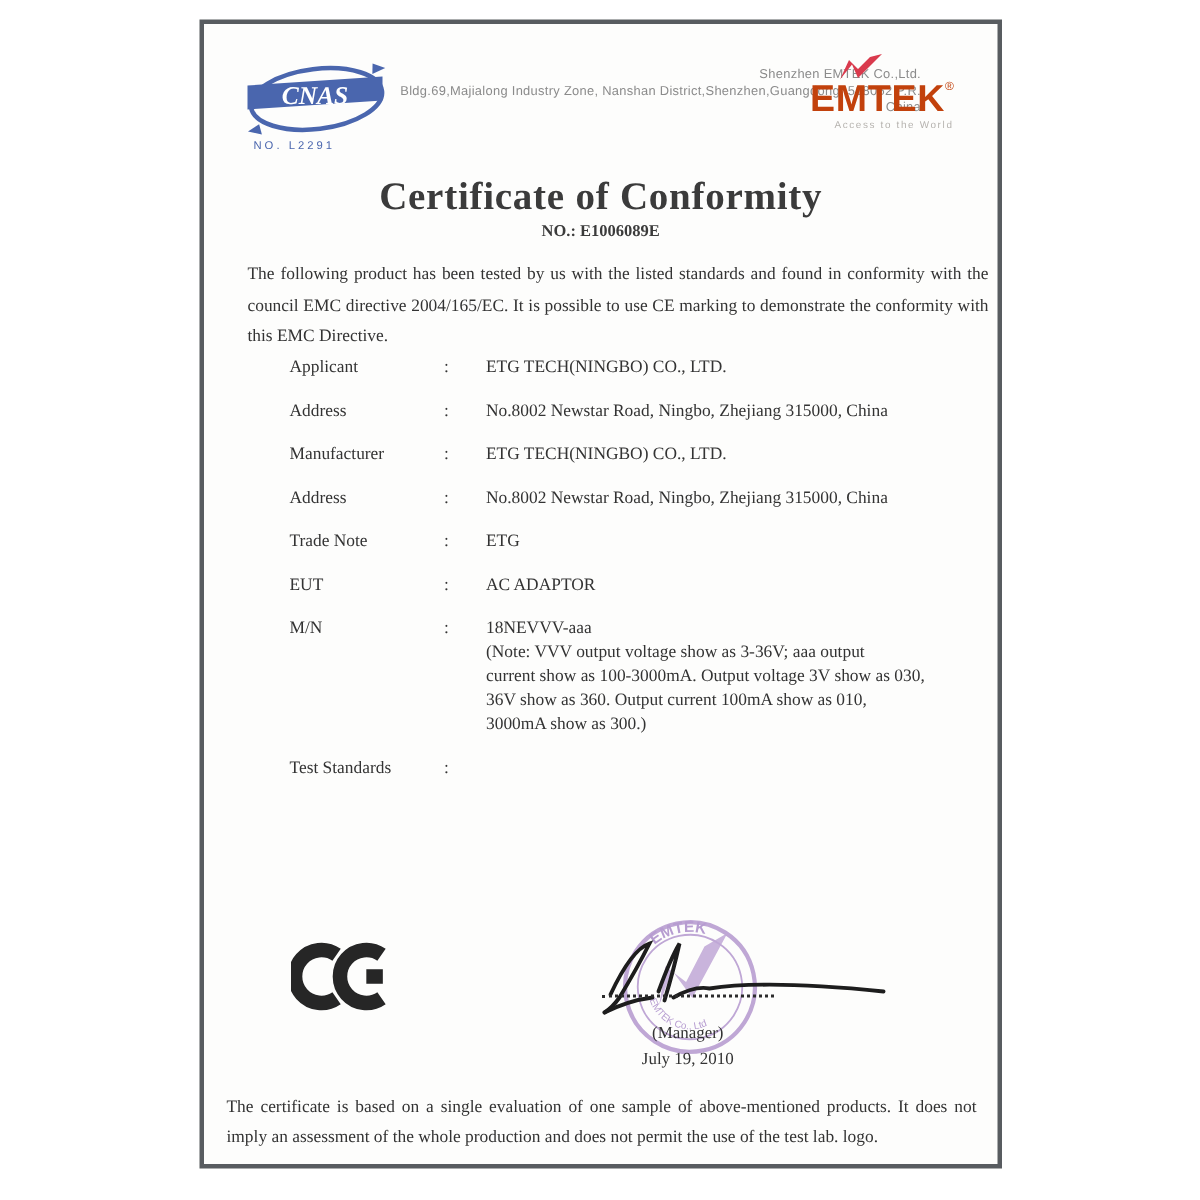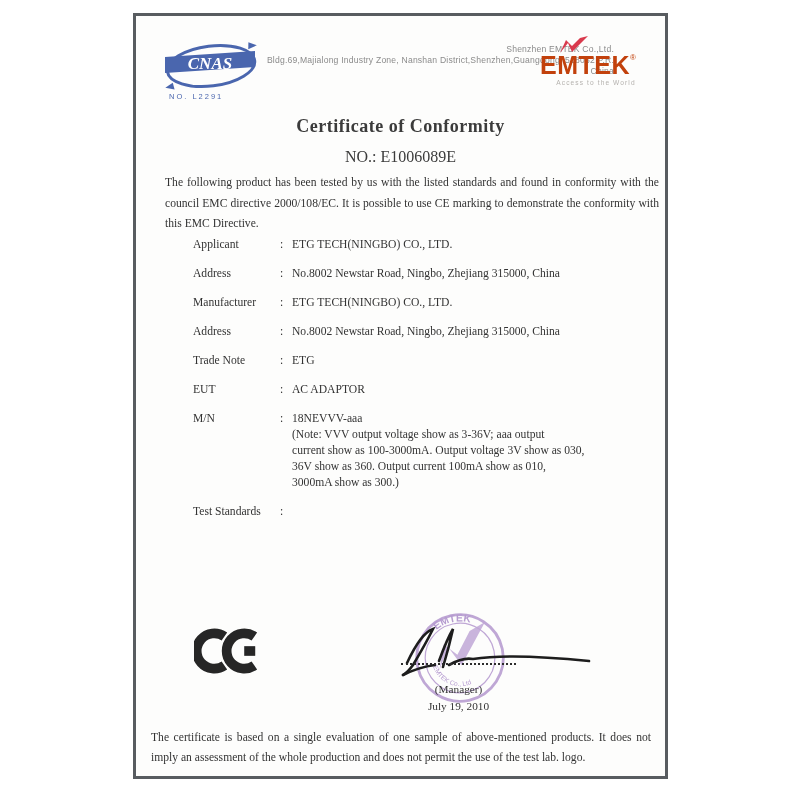--- a/index.html
+++ b/index.html
@@ -45,38 +45,38 @@
   .emtek-check { position: absolute; left: 19px; top: -9px; width: 30px; height: 20px; }
   .emtek-tagline {
     font-family: "Liberation Sans", sans-serif;
     font-size: 6.6px; letter-spacing: 1.1px; color: #b5b2ae;
     margin-top: 1px; text-align: center; width: 112px;
   }
 
   
   .doc-title {
     position: absolute; left: 0; top: 100px; width: 100%;
-    text-align: center; font-weight: bold; font-size: 18px;
+    text-align: center; font-weight: bold; font-size: 26px;
     letter-spacing: 0.5px; color: #3b3b3b;
   }
   .doc-no {
     position: absolute; left: 0; top: 132px; width: 100%;
-    text-align: center; font-weight: normal; font-size: 16px; color: #3b3b3b;
+    text-align: center; font-weight: bold; font-size: 11px; color: #3b3b3b;
   }
 
   
   .intro {
     position: absolute; left: 29px; top: 157px; width: 494px;
     font-size: 11.6px; line-height: 20.5px; color: #333;
     text-align: justify;
   }
 
   
   .fields { position: absolute; left: 57px; top: 221px; width: 450px; }
-  .field-row { display: flex; align-items: flex-start; margin-bottom: 13px; }
+  .field-row { display: flex; align-items: flex-start; margin-bottom: 13px; gap: 16px; }
   .field-label { width: 87px; flex: 0 0 87px; font-size: 11.6px; line-height: 16px; }
   .field-colon { width: 12px; flex: 0 0 12px; font-size: 11.6px; line-height: 16px; }
   .field-value { font-size: 11.6px; line-height: 16px; white-space: pre-line; }
 
   
   .ce-mark { position: absolute; left: 58px; top: 608px; width: 74px; height: 54px; }
   .sig-area { position: absolute; left: 255px; top: 595px; width: 215px; height: 125px; }
   .stamp { position: absolute; left: 22px; top: 0px; width: 94px; height: 94px; opacity: 0.8; transform: rotate(-12deg); }
   .signature-svg { position: absolute; left: 0px; top: 6px; width: 205px; height: 64px; }
   .dotted-line { position: absolute; left: 10px; top: 52px; width: 115px; border-bottom: 2px dotted #2c2c2c; }
@@ -122,21 +122,21 @@
         <svg class="emtek-check" viewBox="0 0 30 20">
           <path d="M1 17 L9 7 L13 16 L29 0 L21 2 L13 10 L7 4 Z" fill="#d93a4d"></path>
         </svg>
       </div>
       <div class="emtek-tagline">Access to the World</div>
     </div>
 
     <div class="doc-title">Certificate of Conformity</div>
     <div class="doc-no">NO.: E1006089E</div>
 
-    <div class="intro">The following product has been tested by us with the listed standards and found in conformity with the council EMC directive 2000/108/EC. It is possible to use CE marking to demonstrate the conformity with this EMC Directive.</div>
+    <div class="intro">The following product has been tested by us with the listed standards and found in conformity with the council EMC directive 2004/165/EC. It is possible to use CE marking to demonstrate the conformity with this EMC Directive.</div>
 
     <div class="fields">
       <div class="field-row">
         <div class="field-label">Applicant</div>
         <div class="field-colon">:</div>
         <div class="field-value">ETG TECH(NINGBO) CO., LTD.</div>
       </div>
       <div class="field-row">
         <div class="field-label">Address</div>
         <div class="field-colon">:</div>

